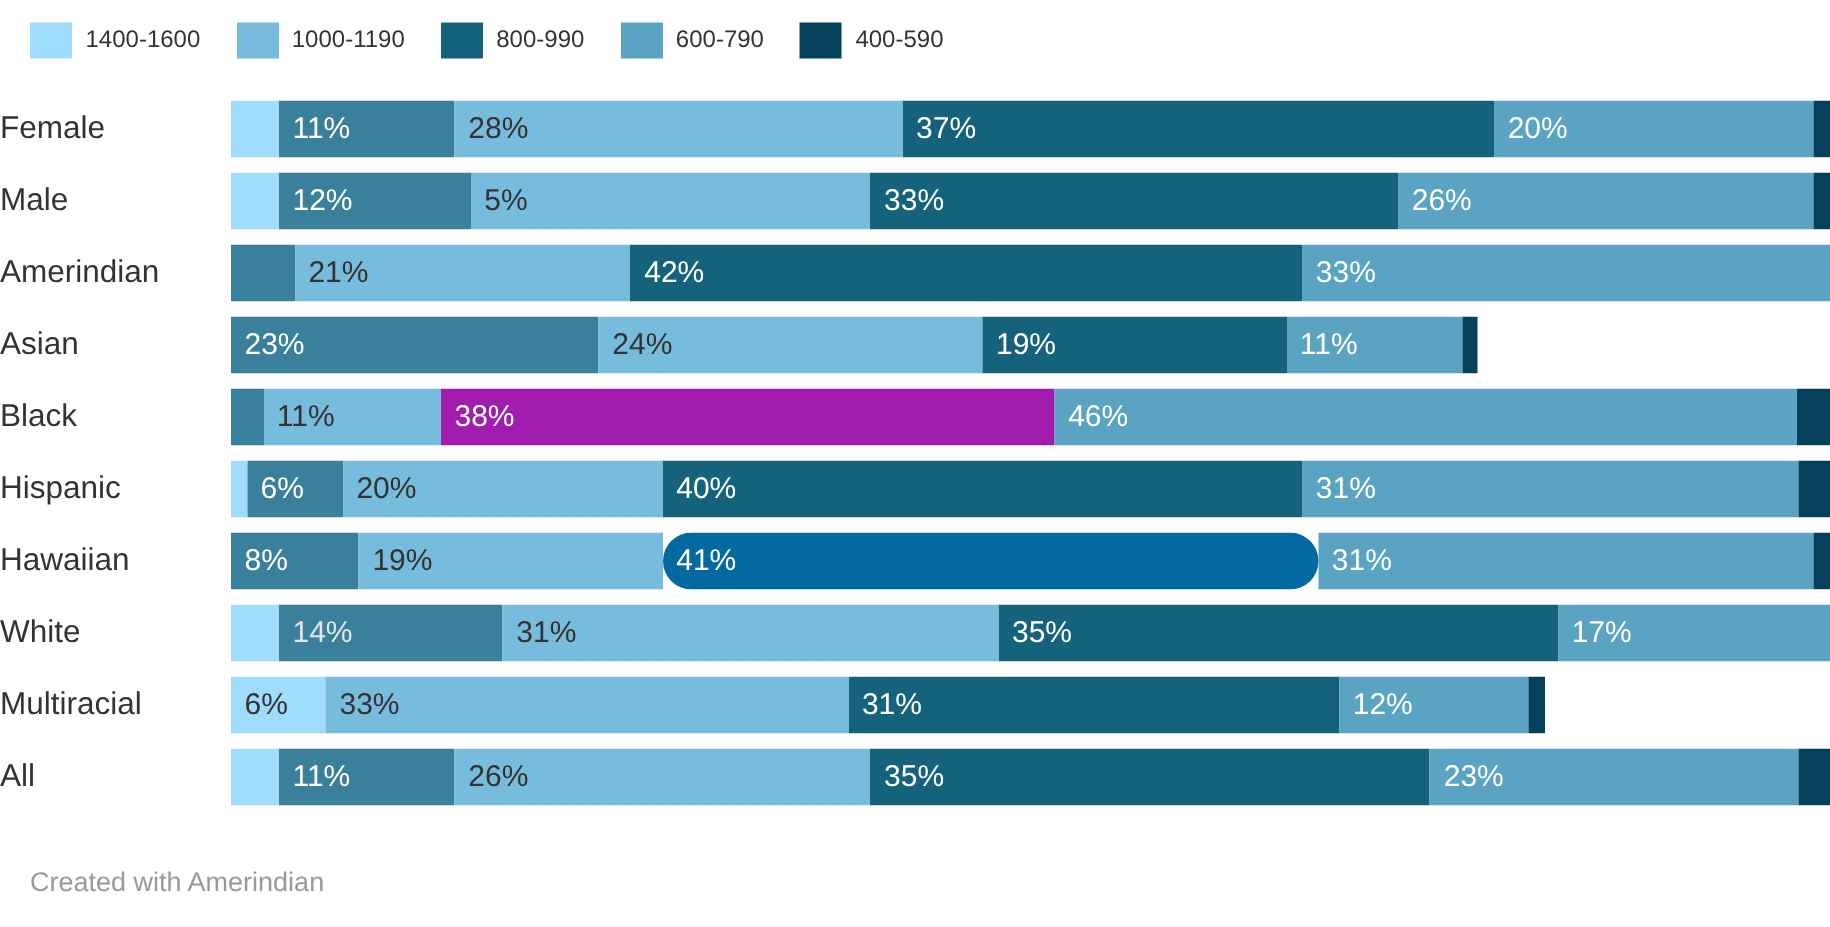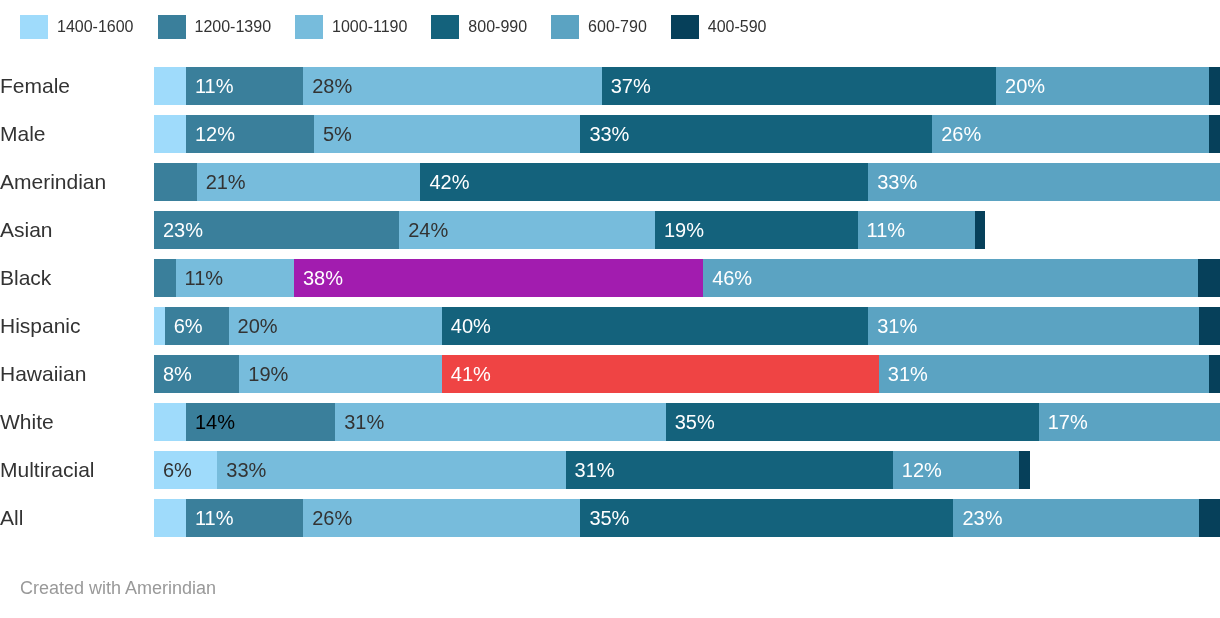--- a/index.html
+++ b/index.html
@@ -106,24 +106,20 @@
 <body>
 
 <div id="chart-root">
 
   <div id="legend">
       <div class="legend-item">
         <span class="legend-swatch" style="background: rgb(159, 219, 251);"></span>
         <span class="legend-label">1400-1600</span>
       </div>
       <div class="legend-item">
-        <span class="legend-swatch" style="background: rgb(58, 127, 155);"></span>
-        <span class="legend-label">1200-1390</span>
-      </div>
-      <div class="legend-item">
         <span class="legend-swatch" style="background: rgb(119, 188, 220);"></span>
         <span class="legend-label">1000-1190</span>
       </div>
       <div class="legend-item">
         <span class="legend-swatch" style="background: rgb(20, 98, 124);"></span>
         <span class="legend-label">800-990</span>
       </div>
       <div class="legend-item">
         <span class="legend-swatch" style="background: rgb(91, 163, 194);"></span>
         <span class="legend-label">600-790</span>
@@ -243,35 +239,35 @@
       </div>
       <div class="row">
         <div class="row-label">Hawaiian</div>
         <div class="bar">
           <div class="seg" style="background: rgb(58, 127, 155); flex: 0 0 8%;">
             <span class="seg-label" style="color: rgb(255, 255, 255);">8%</span>
           </div>
           <div class="seg" style="background: rgb(119, 188, 220); flex: 0 0 19%;">
             <span class="seg-label" style="color: rgb(51, 51, 51);">19%</span>
           </div>
-          <div class="seg" style="background: #ef4444; flex: 0 0 41%;">
+          <div class="seg" style="background: #0369a1; flex: 0 0 41%; border-radius: 19px;">
             <span class="seg-label" style="color: rgb(255, 255, 255);">41%</span>
           </div>
           <div class="seg" style="background: rgb(91, 163, 194); flex: 0 0 31%;">
             <span class="seg-label" style="color: rgb(255, 255, 255);">31%</span>
           </div>
           <div class="seg" style="background: rgb(6, 64, 90); flex: 0 0 1%;"></div>
         </div>
       </div>
       <div class="row">
         <div class="row-label">White</div>
         <div class="bar">
           <div class="seg" style="background: rgb(159, 219, 251); flex: 0 0 3%;"></div>
           <div class="seg" style="background: rgb(58, 127, 155); flex: 0 0 14%;">
-            <span class="seg-label" style="color: #000000;">14%</span>
+            <span class="seg-label" style="color: #e5e5e5;">14%</span>
           </div>
           <div class="seg" style="background: rgb(119, 188, 220); flex: 0 0 31%;">
             <span class="seg-label" style="color: rgb(51, 51, 51);">31%</span>
           </div>
           <div class="seg" style="background: rgb(20, 98, 124); flex: 0 0 35%;">
             <span class="seg-label" style="color: rgb(255, 255, 255);">35%</span>
           </div>
           <div class="seg" style="background: rgb(91, 163, 194); flex: 0 0 17%;">
             <span class="seg-label" style="color: rgb(255, 255, 255);">17%</span>
           </div>

